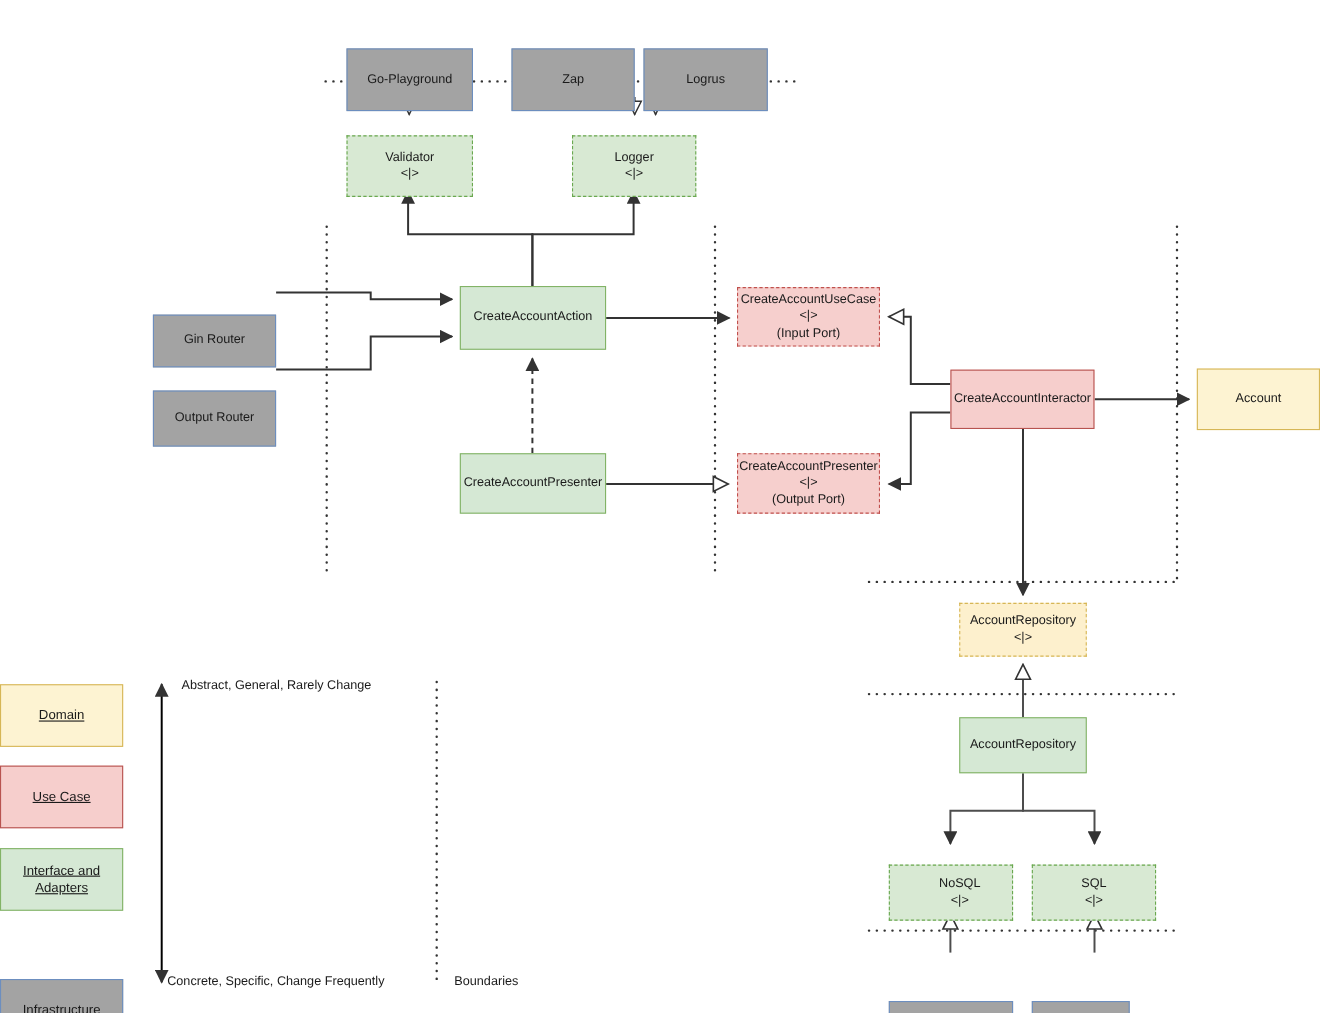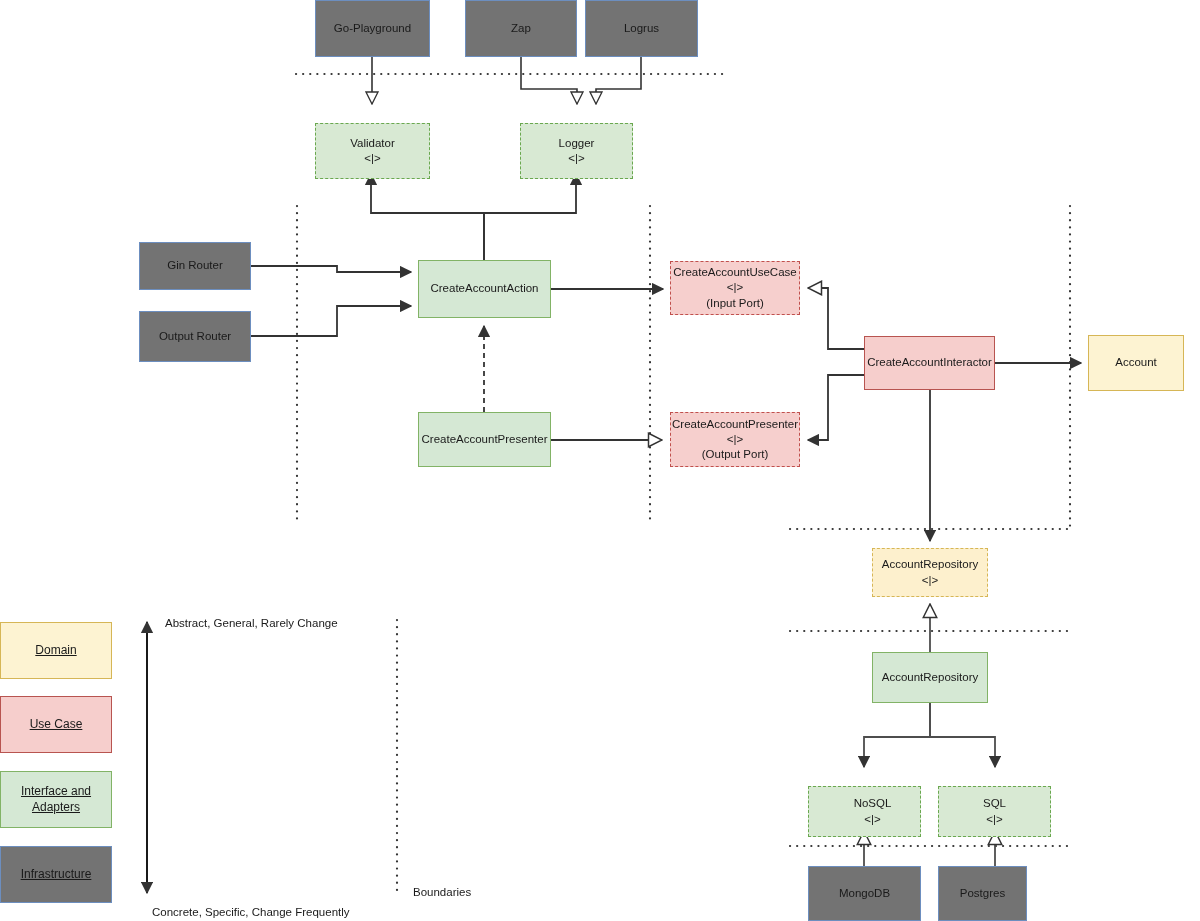--- a/index.html
+++ b/index.html
@@ -37,21 +37,21 @@
     color: #1a1a1a;
     white-space: pre-line;
     padding: 2px 4px;
   }
   .n-domain      { background: #fdf3d2; border: 1px solid #d6b656; }
   .n-domain-i    { background: #fdf0cd; border: 1px dashed #d6b656; }
   .n-usecase     { background: #f6cecc; border: 1px solid #b85450; }
   .n-usecase-i   { background: #f6cfcd; border: 1px dashed #c0504d; }
   .n-adapter     { background: #d5e8d4; border: 1px solid #82b366; }
   .n-adapter-i   { background: #d8e9d3; border: 1px dashed #6aa84f; margin-top: 12px; }
-  .n-infra       { background: #737373; border: 1px solid #6c8ebf; }
+  .n-infra       { background: #a3a3a3; border: 1px solid #6c8ebf; margin-top: 44px; }
 
   .legend-swatch {
     position: absolute;
     box-sizing: border-box;
     display: flex;
     align-items: center;
     justify-content: center;
     text-align: center;
     font-size: 12px;
     line-height: 1.3;
@@ -146,37 +146,37 @@
       <div class="node n-infra" style="left: 139px; top: 311px; width: 112px; height: 51px;">Output Router</div>
       <div class="node n-adapter" style="left: 418px; top: 260px; width: 133px; height: 58px;">CreateAccountAction</div>
       <div class="node n-usecase-i" style="left: 670px; top: 261px; width: 130px; height: 54px;">CreateAccountUseCase
 &lt;|&gt;
 (Input Port)</div>
       <div class="node n-adapter" style="left: 418px; top: 412px; width: 133px; height: 55px;">CreateAccountPresenter</div>
       <div class="node n-usecase-i" style="left: 670px; top: 412px; width: 130px; height: 55px;">CreateAccountPresenter
 &lt;|&gt;
 (Output Port)</div>
       <div class="node n-usecase" style="left: 864px; top: 336px; width: 131px; height: 54px;">CreateAccountInteractor</div>
-      <div class="node n-domain" style="left: 1088px; top: 335px; width: 96px; height: 56px;">Account</div>
+      <div class="node n-domain" style="left: 1088px; top: 335px; width: 112px; height: 56px;">Account</div>
       <div class="node n-domain-i" style="left: 872px; top: 548px; width: 116px; height: 49px;">AccountRepository
 &lt;|&gt;</div>
       <div class="node n-adapter" style="left: 872px; top: 652px; width: 116px; height: 51px;">AccountRepository</div>
       <div class="node n-adapter-i" style="left: 808px; top: 774px; width: 113px; height: 51px; padding-left: 20px;">NoSQL
 &lt;|&gt;</div>
       <div class="node n-adapter-i" style="left: 938px; top: 774px; width: 113px; height: 51px;">SQL
 &lt;|&gt;</div>
       <div class="node n-infra" style="left: 808px; top: 866px; width: 113px; height: 55px;">MongoDB</div>
       <div class="node n-infra" style="left: 938px; top: 866px; width: 89px; height: 55px;">Postgres</div>
     </div>
 
   <div id="legend-layer">
       <div class="legend-swatch n-domain" style="left: 0px; top: 622px; width: 112px; height: 57px;">Domain</div>
       <div class="legend-swatch n-usecase" style="left: 0px; top: 696px; width: 112px; height: 57px;">Use Case</div>
       <div class="legend-swatch n-adapter" style="left: 0px; top: 771px; width: 112px; height: 57px;">Interface and
 Adapters</div>
       <div class="legend-swatch n-infra" style="left: 0px; top: 846px; width: 112px; height: 57px;">Infrastructure</div>
     </div>
 
   <div class="axis-label" style="left:165px; top:617px;">Abstract, General, Rarely Change</div>
-  <div class="axis-label" style="left:152px; top:886px;margin-top:20px;">Concrete, Specific, Change Frequently</div>
+  <div class="axis-label" style="left:152px; top:886px;">Concrete, Specific, Change Frequently</div>
   <div class="axis-label" style="left:413px; top:886px;">Boundaries</div>
 
 </div>
 
 </body></html>

